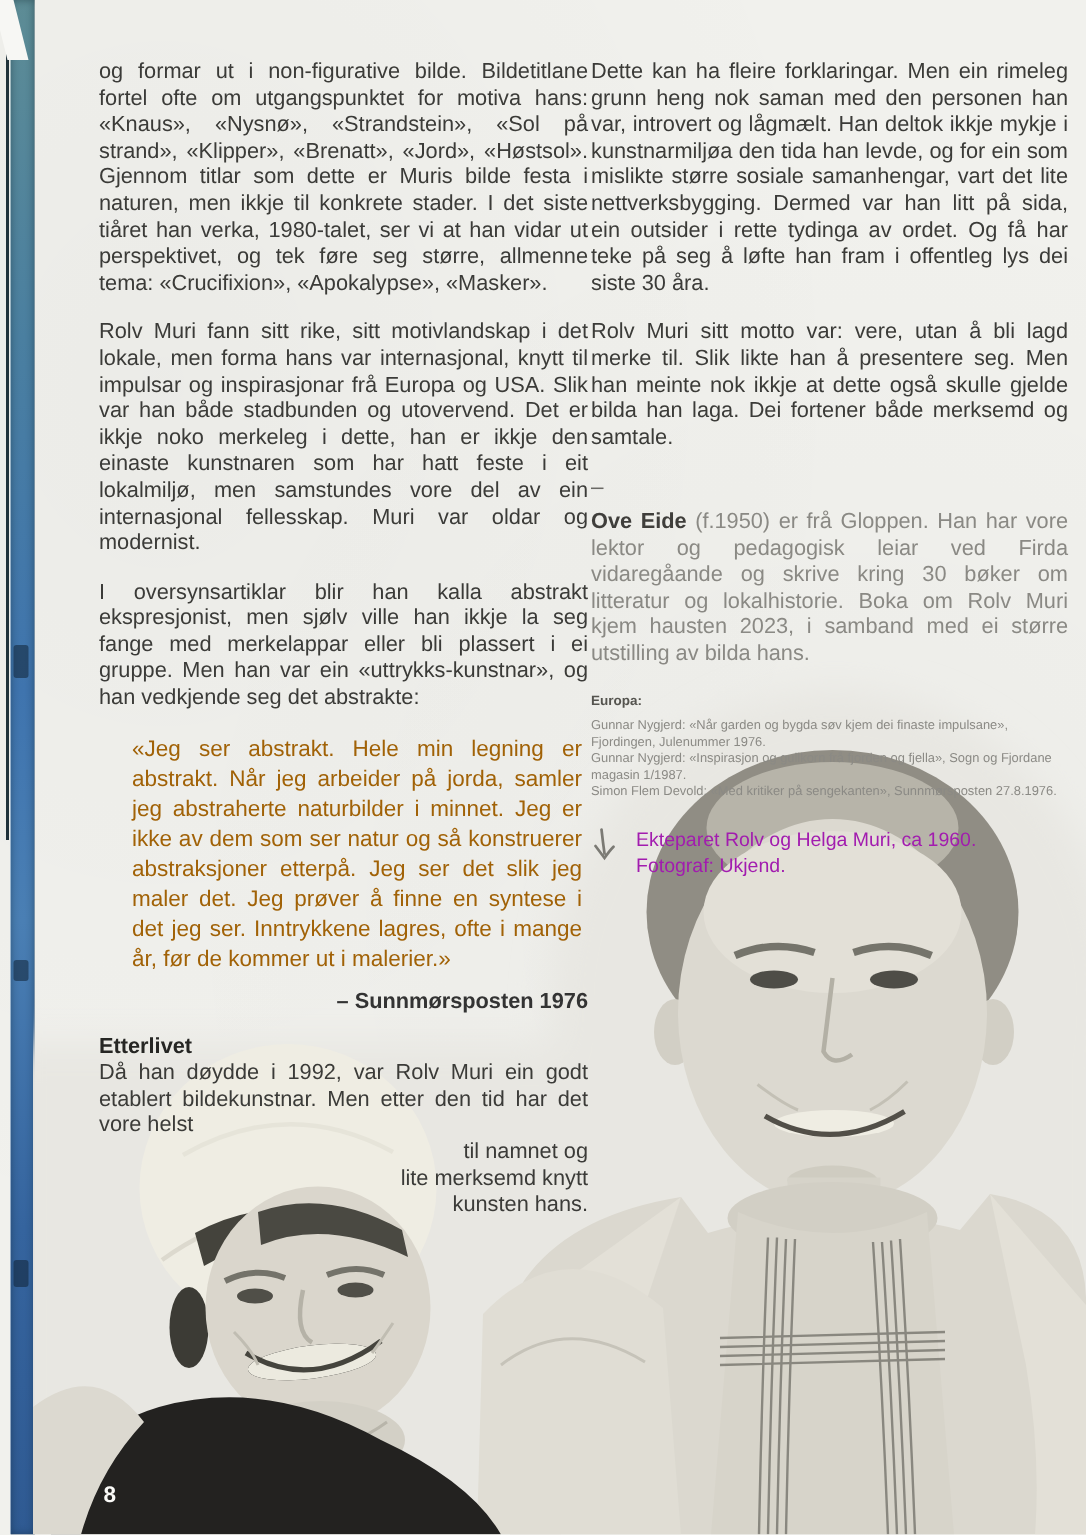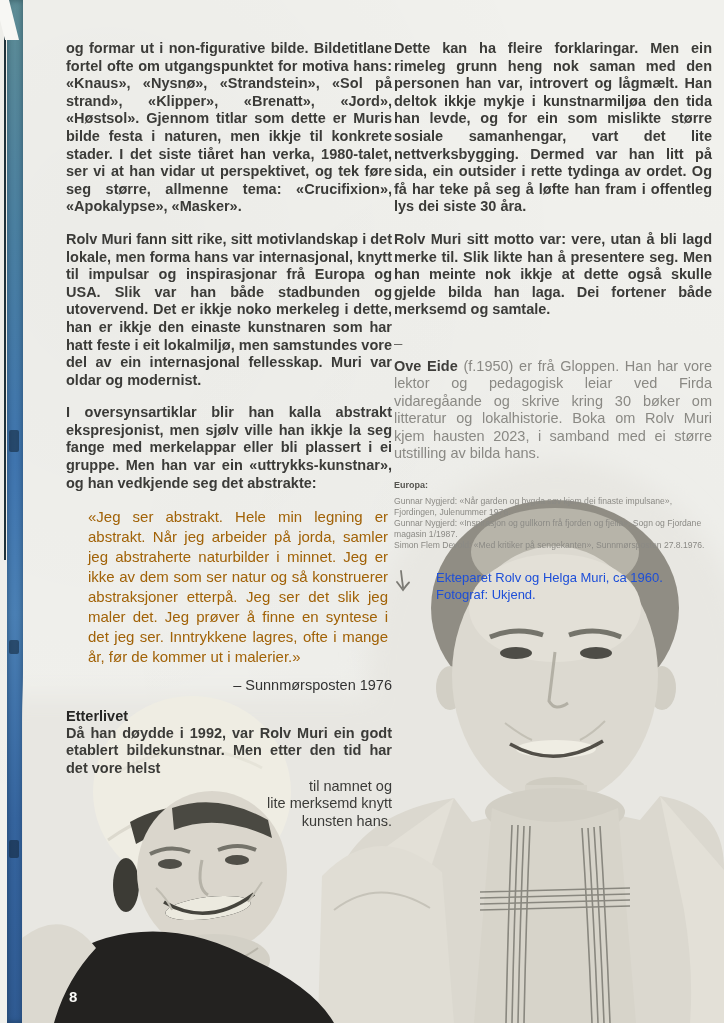--- a/index.html
+++ b/index.html
@@ -19,36 +19,36 @@
     background:linear-gradient(180deg,#5d8c95 0%,#4a7fa0 22%,#3f74ae 45%,#4a7fb4 60%,#35649e 80%,#2f5a92 100%);
     box-shadow:inset 0 0 6px rgba(10,30,40,.45);
   }
   .spine-fleck{position:absolute;left:9px;width:10px;background:rgba(16,34,52,.55);border-radius:2px;}
   .spine-line{position:absolute;left:4px;top:0;width:2px;height:560px;background:#20323a;}
   .corner{position:absolute;left:0;top:0;width:14px;height:40px;background:#f7f7f4;transform:skewX(14deg);}
   
   .col{position:absolute;top:40px;font-size:14.5px;line-height:17.6px;text-align:justify;}
   .col-left{left:66px;width:326px;}
   .col-right{left:394px;width:318px;}
-  .para{margin:0 0 15px 0;font-weight:bold;}
+  .para{margin:0 0 15px 0;}
   h3{font-size:14.5px;line-height:18px;margin:0;color:#262624;font-weight:bold;}
   .quote{
     margin:4px 0 10px 22px;width:300px;
     font-size:15px;line-height:20px;color:#a16207;text-align:justify;
   }
-  .quote-attr{font-weight:normal;color:#333;text-align:right;font-size:14.5px;margin:2px 0 12px 0;}
+  .quote-attr{font-weight:bold;color:#333;text-align:right;font-size:14.5px;margin:2px 0 12px 0;}
   .wrap-right{text-align:right;line-height:17.6px;}
   .dash{color:#6a6965;margin:0 0 6px 0;font-size:15px;}
   .bio{color:#8a8984;margin:0 0 14px 0;}
   .bio b{color:#3f3e3b;}
   .sources{margin:0 0 18px 0;}
   .sources-h{font-size:9px;font-weight:bold;color:#55544f;margin:0 0 1px 0;}
   .sources ul{list-style:none;margin:0;padding:0;}
   .sources li{font-size:8.6px;line-height:11px;color:#8b8a85;text-align:left;}
-  .caption{display:flex;gap:26px;align-items:flex-start;color:#1d4ed8;font-size:13px;line-height:17px;text-align:left;}
+  .caption{display:flex;gap:14px;align-items:flex-start;color:#a21caf;font-size:13px;line-height:17px;text-align:left;}
   .caption .arrow{flex:0 0 auto;margin-top:1px;}
   
   .photo{position:absolute;left:22px;top:440px;width:702px;height:583px;}
   .pagenum{position:absolute;left:69px;top:988px;color:#fbfbf8;font-weight:bold;font-size:15px;}
 </style>
 </head>
 <body>
 
 <div class="page">
 

